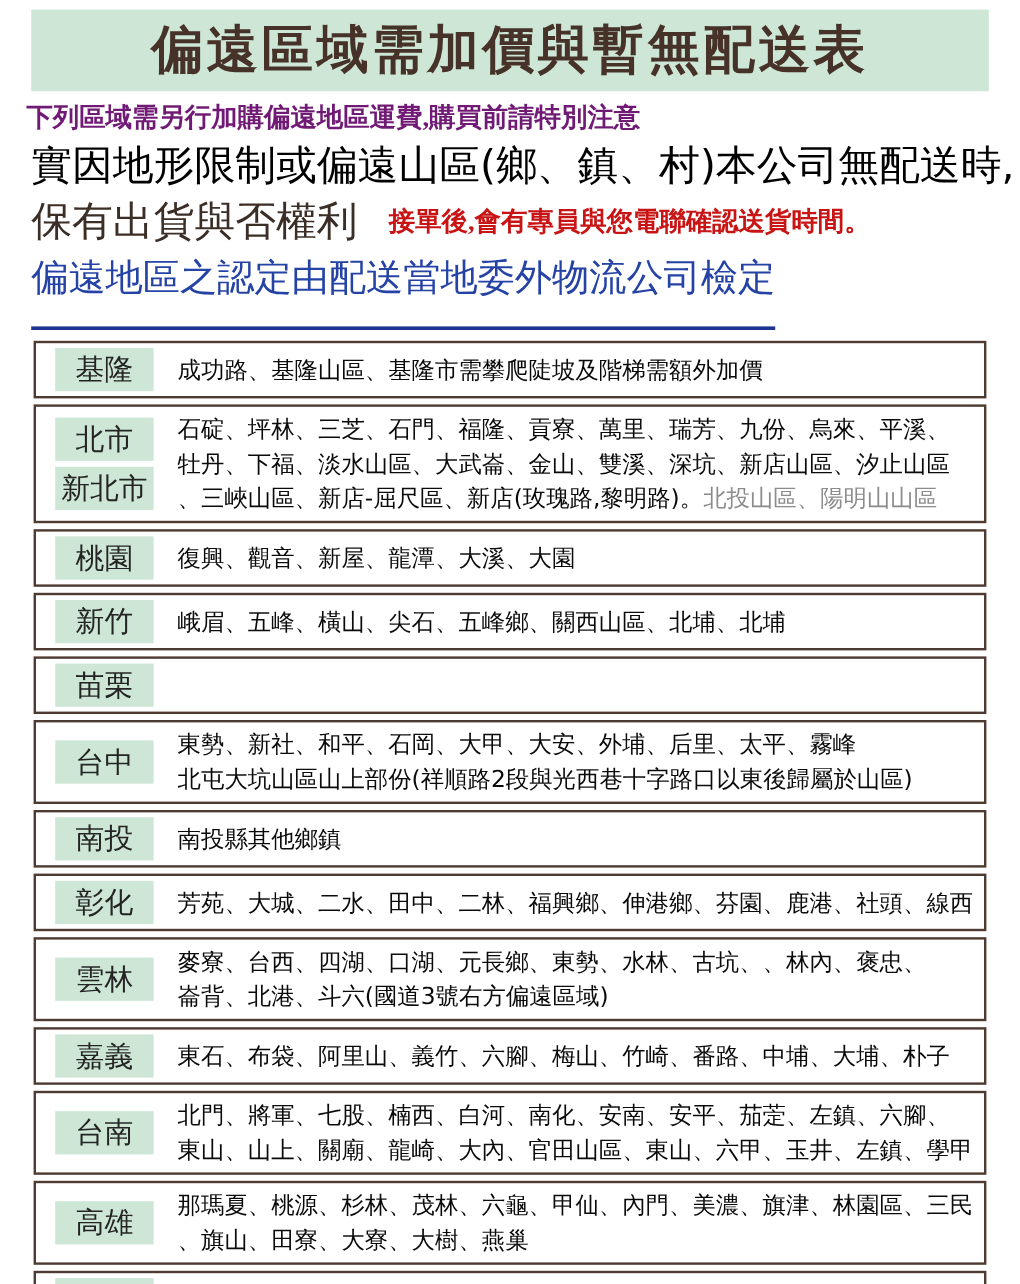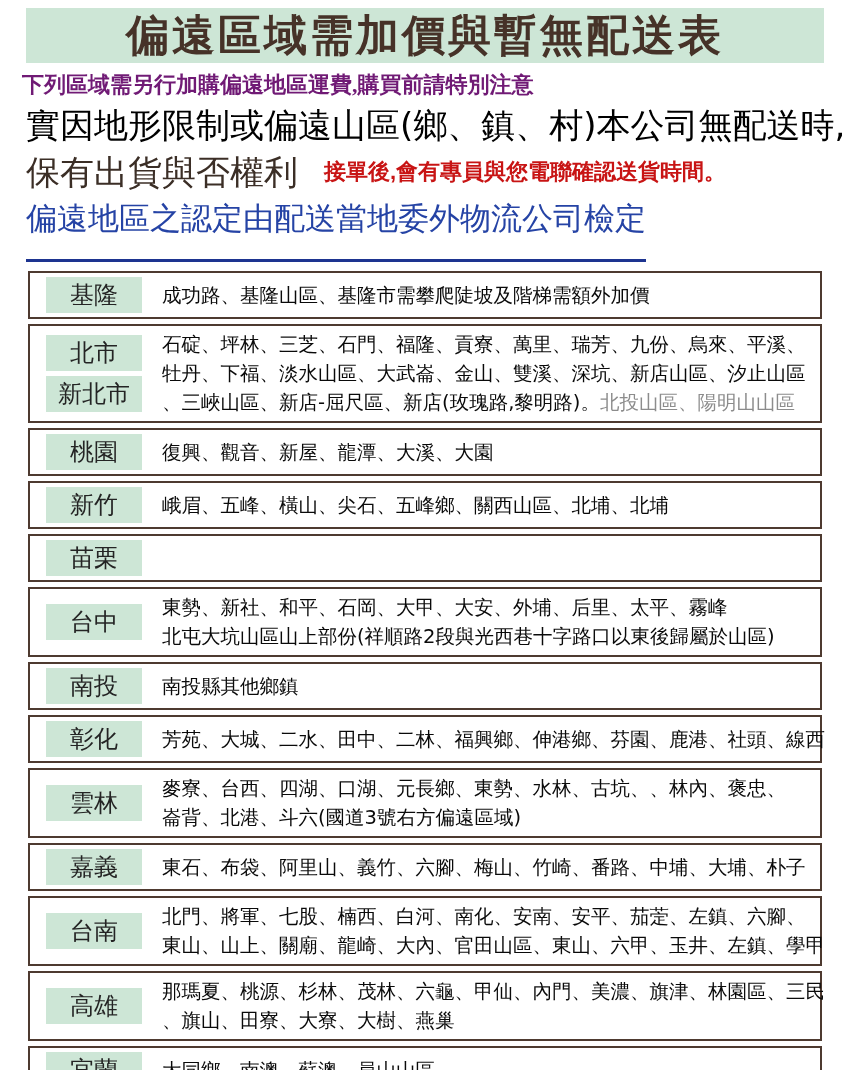--- a/index.html
+++ b/index.html
@@ -4,21 +4,21 @@
 <style>
   html,body{margin:0;padding:0;background:#ffffff;}
   body{
     width:850px;height:1070px;overflow:hidden;
     font-family:"DejaVu Sans","Liberation Sans",sans-serif;
     -webkit-font-smoothing:antialiased;
   }
   .page{padding:8px 26px 0 26px;}
 
   .title-bar{
-    background:#cde6d6;height:55px;
+    background:#cde6d6;height:68px;
     display:flex;align-items:center;justify-content:center;
   }
   .title{
     font-size:43px;font-weight:bold;color:#463228;letter-spacing:3px;white-space:nowrap;
   }
 
   .red-note{
     margin:7px 0 2px -4px;
     color:#701a75;font-weight:bold;font-size:22px;
     font-family:"Liberation Serif","DejaVu Serif",serif;
@@ -27,39 +27,39 @@
 
   .policy-line1{
     font-size:34px;color:#000000;line-height:47px;white-space:nowrap;letter-spacing:0px;
   }
   .policy-line2{
     font-size:34px;color:#3b2e26;line-height:46px;white-space:nowrap;
     display:flex;align-items:center;gap:16px;
   }
   .policy-red{
     color:#c81414;font-weight:bold;font-size:22px;margin-left:10px;
-    font-family:Liberation Sans, sans-serif;
+    font-family:Liberation Serif, serif;
   }
   .blue-note-wrap{margin:3px 0 9px 0;}
   .blue-note{
     display:inline-block;font-size:31px;color:#2543a5;
     border-bottom:3px solid #1d3490;padding-bottom:19px;white-space:nowrap;
   }
 
   .rows{margin:0 2px;}
   .row{
     border:2px solid #4e3a30;background:#fff;
     margin-bottom:5px;
     display:flex;align-items:center;
     padding:4px 6px 4px 16px;
     box-sizing:border-box;
   }
   .labels{
     display:flex;flex-direction:column;gap:5px;
-    width:96px;flex-shrink:0;margin-right:20px;
+    width:82px;flex-shrink:0;margin-right:20px;
   }
   .label-box{
     background:#cde6d6;color:#242424;
     font-size:24px;text-align:center;padding:3px 0;line-height:30px;
   }
   .content{
     font-size:19.5px;color:#0a0a0a;line-height:29px;letter-spacing:0px;
   }
   .line{white-space:nowrap;}
   .gray{color:#8c8c8c;}

